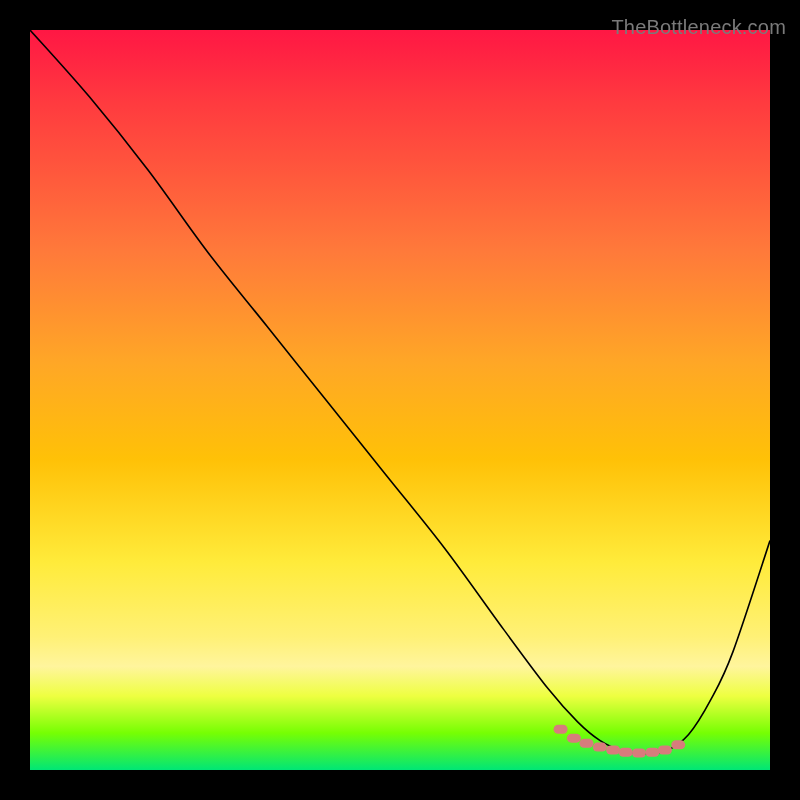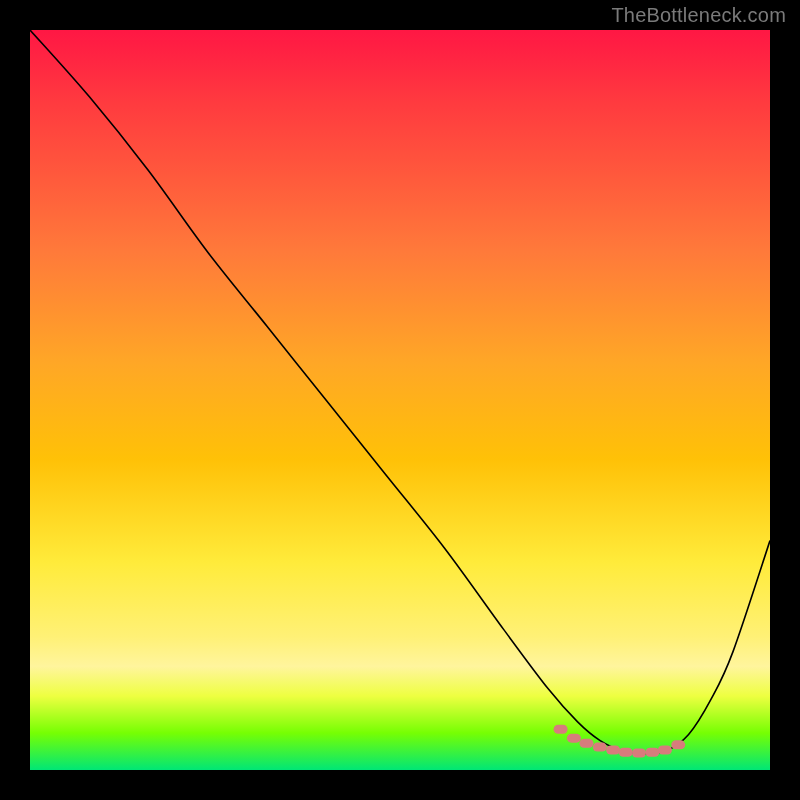--- a/index.html
+++ b/index.html
@@ -6,21 +6,21 @@
   body {
     width: 800px;
     height: 800px;
     background: #000;
     position: relative;
     font-family: Arial, Helvetica, sans-serif;
     overflow: hidden;
   }
   .attribution {
     position: absolute;
-    top: 4px;
+    top: 16px;
     right: 14px;
     color: #7a7a7a;
     font-size: 20px;
     letter-spacing: 0.2px;
     z-index: 10;
   }
   .plot {
     position: absolute;
     left: 30px;
     top: 30px;

